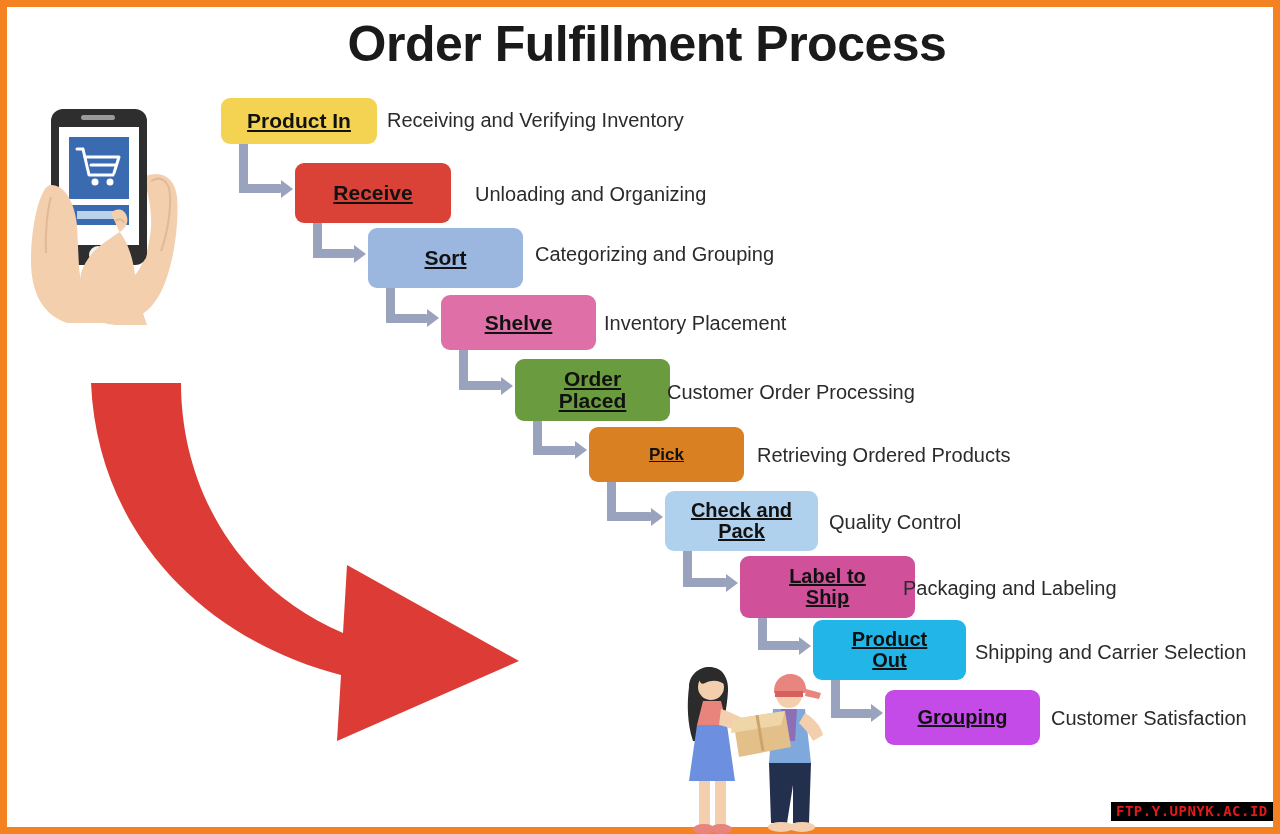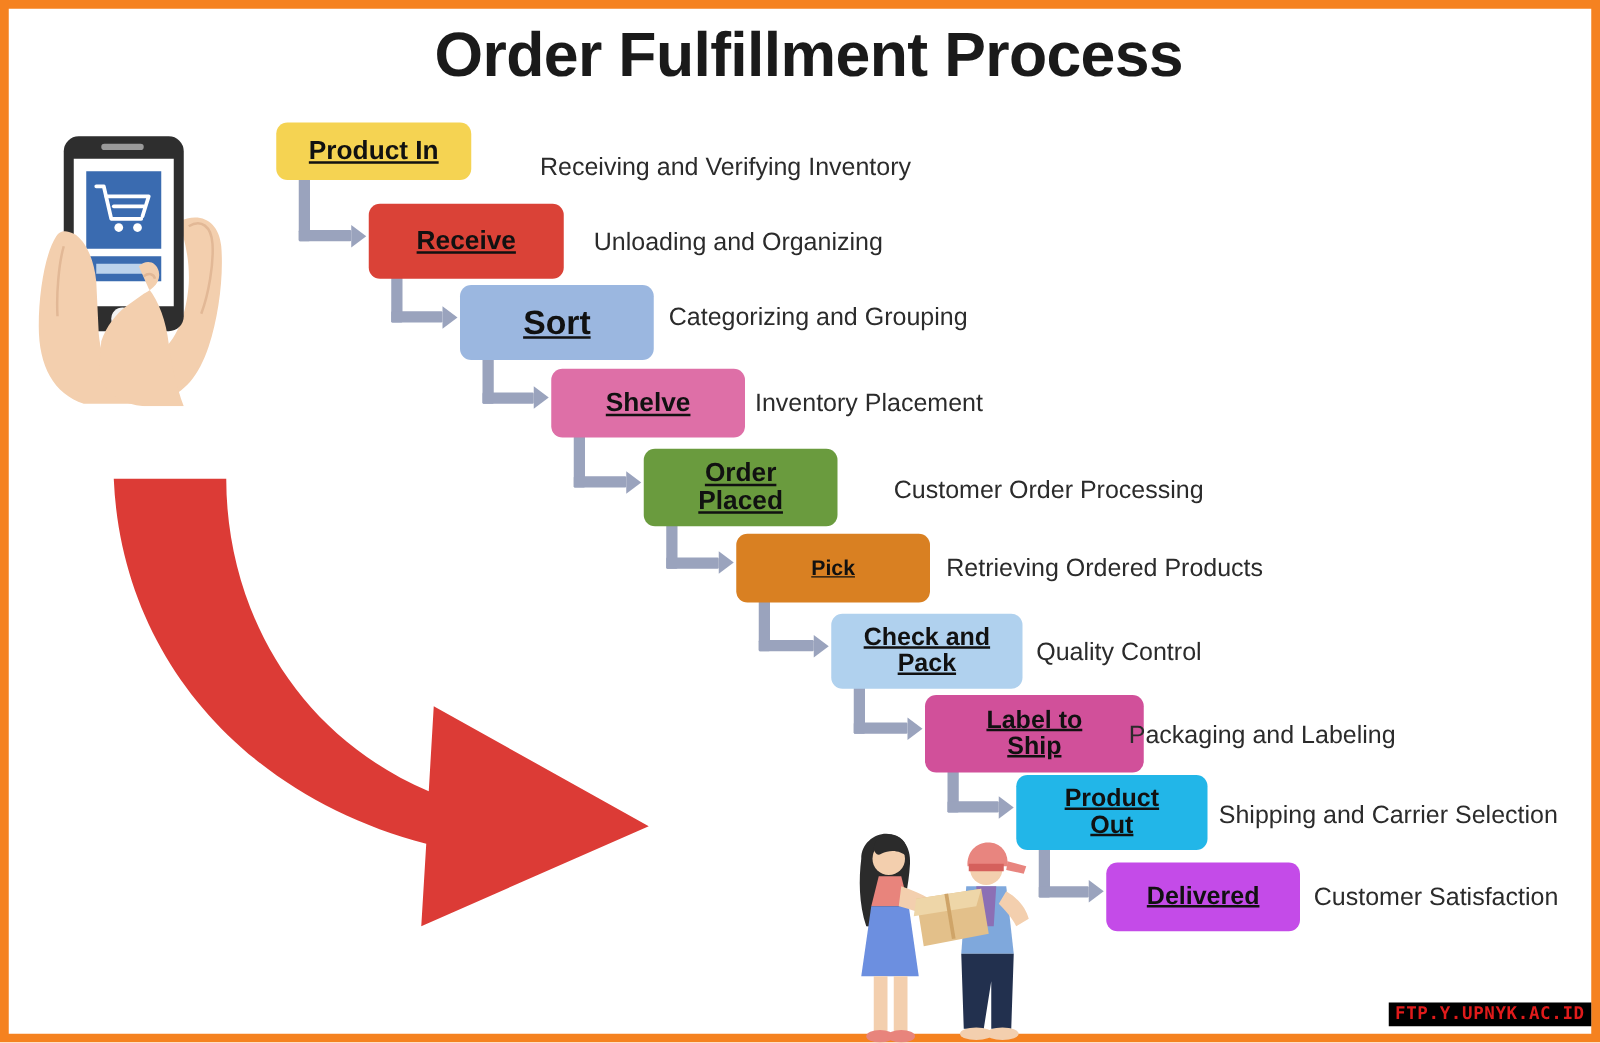--- a/index.html
+++ b/index.html
@@ -211,46 +211,46 @@
           <div class="head" style="left: 40px; top: 26px;"></div>
         </div>
       </div>
 
     <div id="steps">
         <div class="chip" style="left: 214px; top: 91px; width: 156px; height: 46px; background: rgb(245, 211, 82); font-size: 21px;">
           <div>
             <div>Product In</div>
           </div>
         </div>
-        <div class="desc" style="left: 380px; top: 116px; margin-left: 45px;">Receiving and Verifying Inventory</div>
+        <div class="desc" style="left: 380px; top: 102px;">Receiving and Verifying Inventory</div>
         <div class="chip" style="left: 288px; top: 156px; width: 156px; height: 60px; background: rgb(218, 66, 55); font-size: 21px;">
           <div>
             <div>Receive</div>
           </div>
         </div>
         <div class="desc" style="left: 452px; top: 176px; margin-left: 16px;">Unloading and Organizing</div>
-        <div class="chip" style="left: 361px; top: 221px; width: 155px; height: 60px; background: rgb(155, 183, 224); font-size: 27px;">
+        <div class="chip" style="left: 361px; top: 221px; width: 155px; height: 60px; background: rgb(155, 183, 224); font-size: 21px;">
           <div>
             <div>Sort</div>
           </div>
         </div>
         <div class="desc" style="left: 528px; top: 236px;">Categorizing and Grouping</div>
         <div class="chip" style="left: 434px; top: 288px; width: 155px; height: 55px; background: rgb(222, 111, 167); font-size: 21px;">
           <div>
             <div>Shelve</div>
           </div>
         </div>
         <div class="desc" style="left: 597px; top: 305px;">Inventory Placement</div>
         <div class="chip" style="left: 508px; top: 352px; width: 155px; height: 62px; background: rgb(106, 155, 62); font-size: 21px;">
           <div>
             <div>Order</div>
             <div>Placed</div>
           </div>
         </div>
-        <div class="desc" style="left: 708px; top: 374px; text-align: right;">Customer Order Processing</div>
+        <div class="desc" style="left: 660px; top: 374px; text-align: right;">Customer Order Processing</div>
         <div class="chip" style="left: 582px; top: 420px; width: 155px; height: 55px; background: rgb(217, 128, 34); font-size: 17px;">
           <div>
             <div>Pick</div>
           </div>
         </div>
         <div class="desc" style="left: 750px; top: 437px;">Retrieving Ordered Products</div>
         <div class="chip" style="left: 658px; top: 484px; width: 153px; height: 60px; background: rgb(176, 209, 238); font-size: 20px;">
           <div>
             <div>Check and</div>
             <div>Pack</div>
@@ -266,21 +266,21 @@
         <div class="desc" style="left: 896px; top: 570px;">Packaging and Labeling</div>
         <div class="chip" style="left: 806px; top: 613px; width: 153px; height: 60px; background: rgb(34, 182, 232); font-size: 20px;">
           <div>
             <div>Product</div>
             <div>Out</div>
           </div>
         </div>
         <div class="desc" style="left: 968px; top: 634px;">Shipping and Carrier Selection</div>
         <div class="chip" style="left: 878px; top: 683px; width: 155px; height: 55px; background: rgb(196, 75, 232); font-size: 20px;">
           <div>
-            <div>Delivered</div>
+            <div>Grouping</div>
           </div>
         </div>
         <div class="desc" style="left: 1044px; top: 700px;">Customer Satisfaction</div>
       </div>
 
     <div id="watermark">FTP.Y.UPNYK.AC.ID</div>
 
   </div>
 </div>
 

